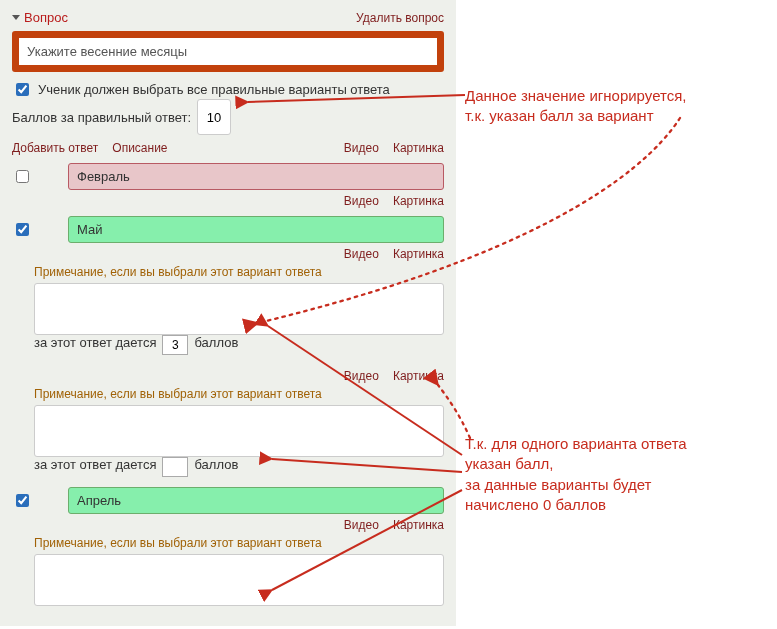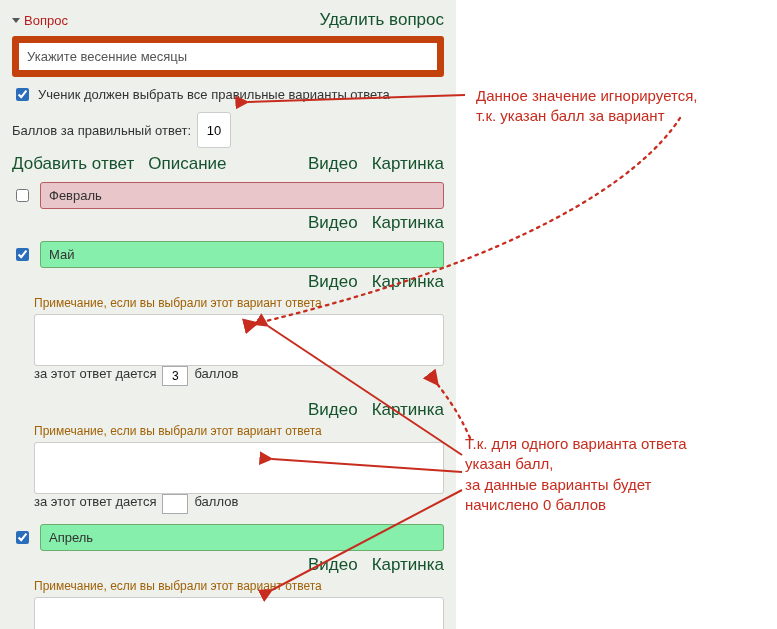--- a/index.html
+++ b/index.html
@@ -24,31 +24,31 @@
     align-items: center;
     padding: 2px 0 6px 0;
   }
   .q-title { color: #b91c1c; font-weight: normal; display:flex; align-items:center; gap:4px;}
   .caret {
     display:inline-block; width:0; height:0;
     border-left:4px solid transparent;
     border-right:4px solid transparent;
     border-top:5px solid #555;
   }
-  .link { color: #14532d; cursor: pointer; font-size: 17px; }
+  .link { color: #7f1d1d; cursor: pointer; font-size: 12px; }
   .qtext {
     width: 100%;
     background: #fff;
     border: 7px solid #c2410c;
     border-radius: 3px;
     padding: 6px 8px;
     color: #555;
     margin-bottom: 8px;
   }
-  .chk-row { display:flex; align-items:center; gap:6px; margin-bottom:8px; color:#333; }
+  .chk-row { display:flex; align-items:center; gap:6px; margin-bottom:0; color:#333; }
   input[type=checkbox] { accent-color: #2a6ebb; width:13px; height:13px; }
   .points-row { display:flex; align-items:center; gap:6px; margin-bottom:6px; color:#333;}
   .numbox {
     width: 34px; height: 36px;
     border: 1px solid #ccc; border-radius:3px;
     text-align:center; font-size:13px;
     background:#fff;
   }
   .links-row {
     display:flex; justify-content:space-between; align-items:flex-end;
@@ -59,20 +59,21 @@
   .links-right { display:flex; gap:14px;}
   .answer { margin-bottom: 4px; }
   .answer-head { display:flex; align-items:center; gap:8px; }
   .answer-box {
     flex:1;
     border: 1px solid;
     border-radius:3px;
     padding: 5px 8px;
     color:#333;
     font-size:13px;
+    margin-left:28px;
   }
   .answer-box.red { background:#e8c6c9; border-color:#b85a63; }
   .answer-box.green { background:#86efac; border-color:#6cae6c; }
   .sub-links {
     display:flex; justify-content:flex-end; gap:14px;
     font-size:12px; padding: 4px 0 4px 0; margin-left:22px;
   }
   .note-label { color:#a16207; font-size:12px; margin:0 0 4px 22px;}
   .textarea {
     margin-left:22px;
@@ -192,21 +193,21 @@
       <span class="link">Видео</span>
       <span class="link">Картинка</span>
     </div>
     <div class="note-label">Примечание, если вы выбрали этот вариант ответа</div>
     <div class="textarea"></div>
 
   </div>
 
 </div>
 
-<div class="anno" style="left:476px; top:86px; white-space:pre;">Данное значение игнорируется,
+<div class="anno" style="left:465px; top:86px; white-space:pre;">Данное значение игнорируется,
 т.к. указан балл за вариант</div>
 <div class="anno" style="left:465px; top:434px; white-space:pre;">Т.к. для одного варианта ответа
 указан балл,
 за данные варианты будет
 начислено 0 баллов</div>
 
 <svg class="overlay">
   <defs>
     <marker id="arr" viewBox="0 0 10 10" refX="1" refY="5" markerWidth="7" markerHeight="7" orient="auto">
       <path d="M10 0 L0 5 L10 10 z" fill="#c72c1e"></path>

